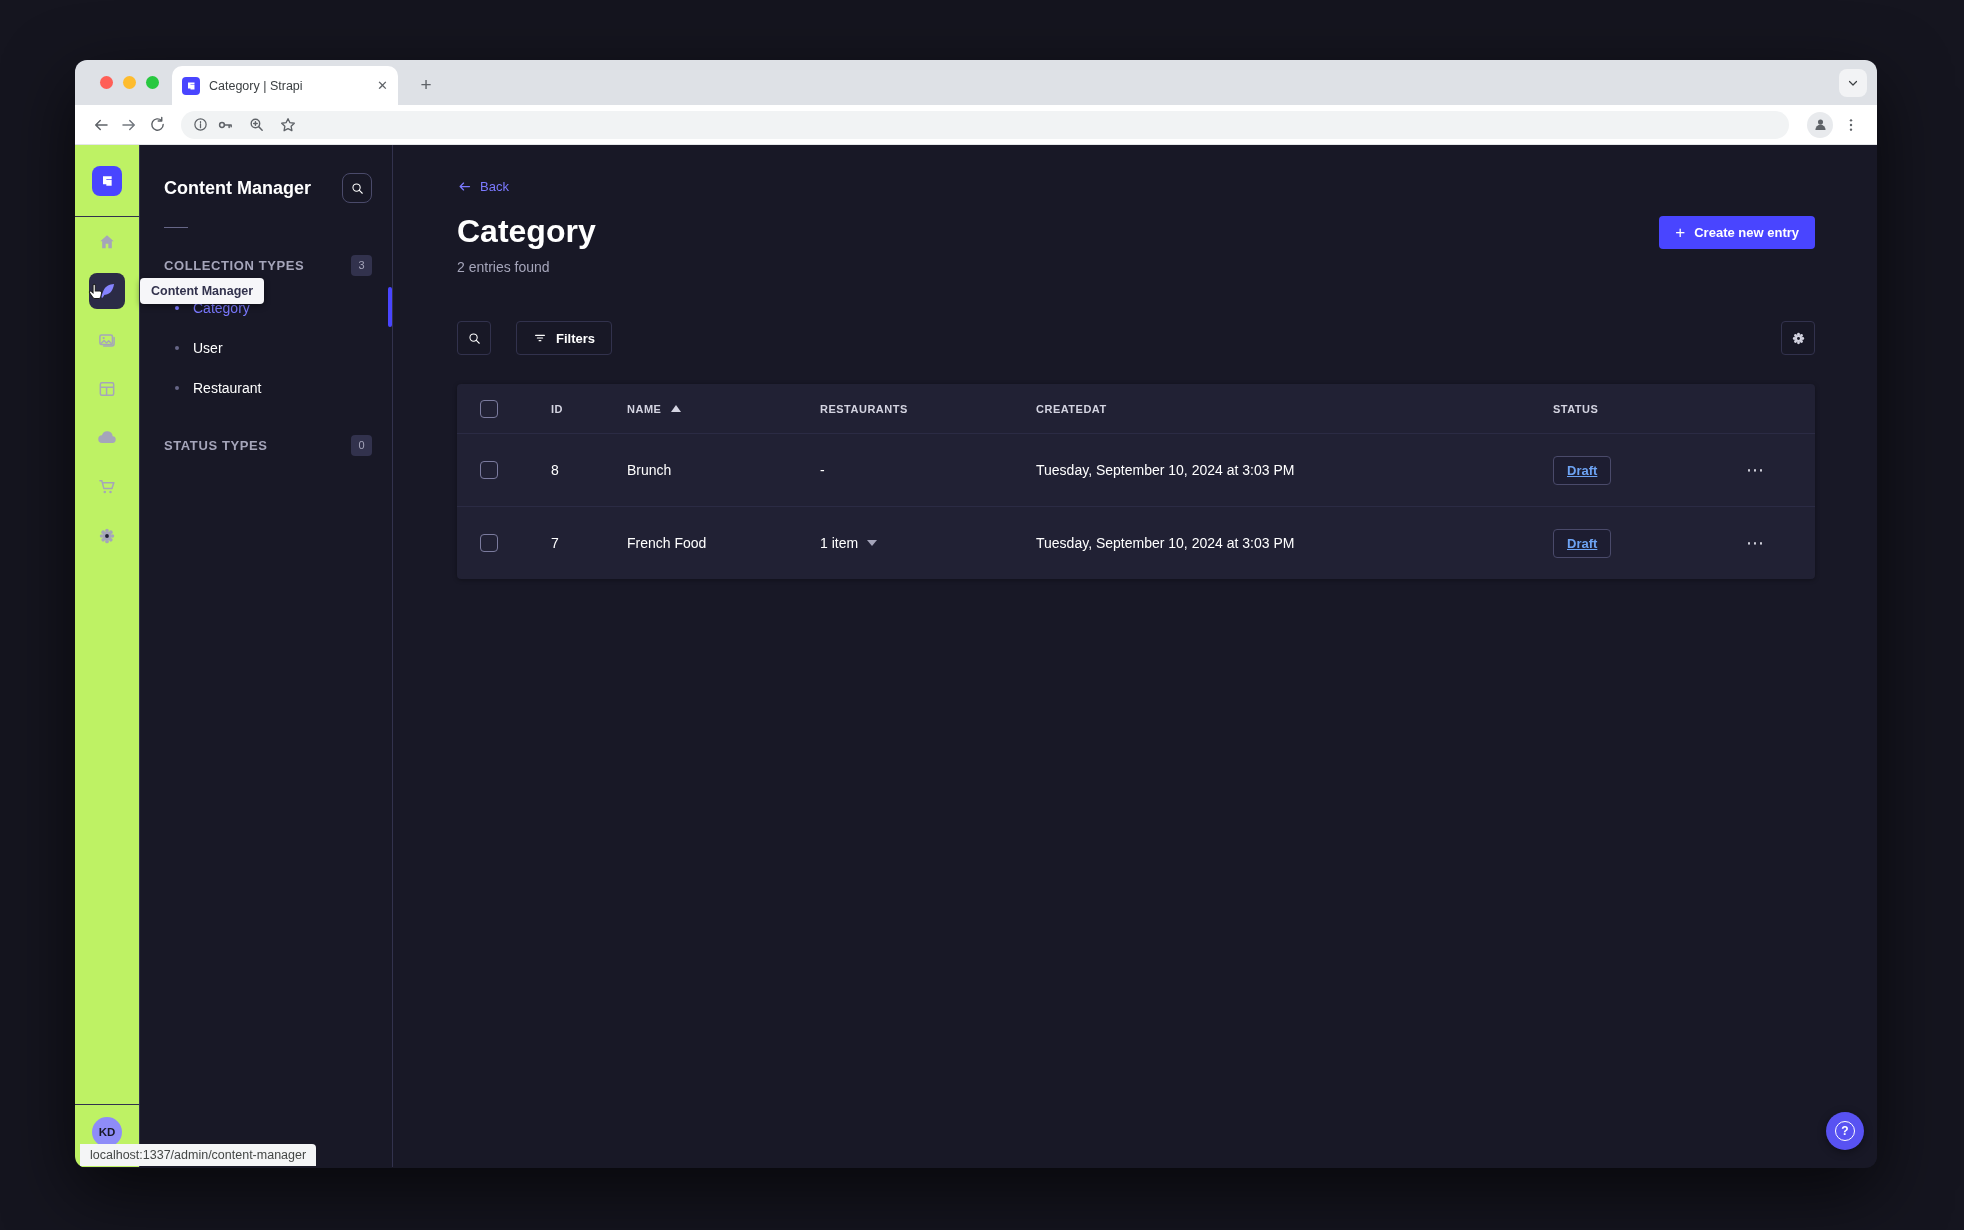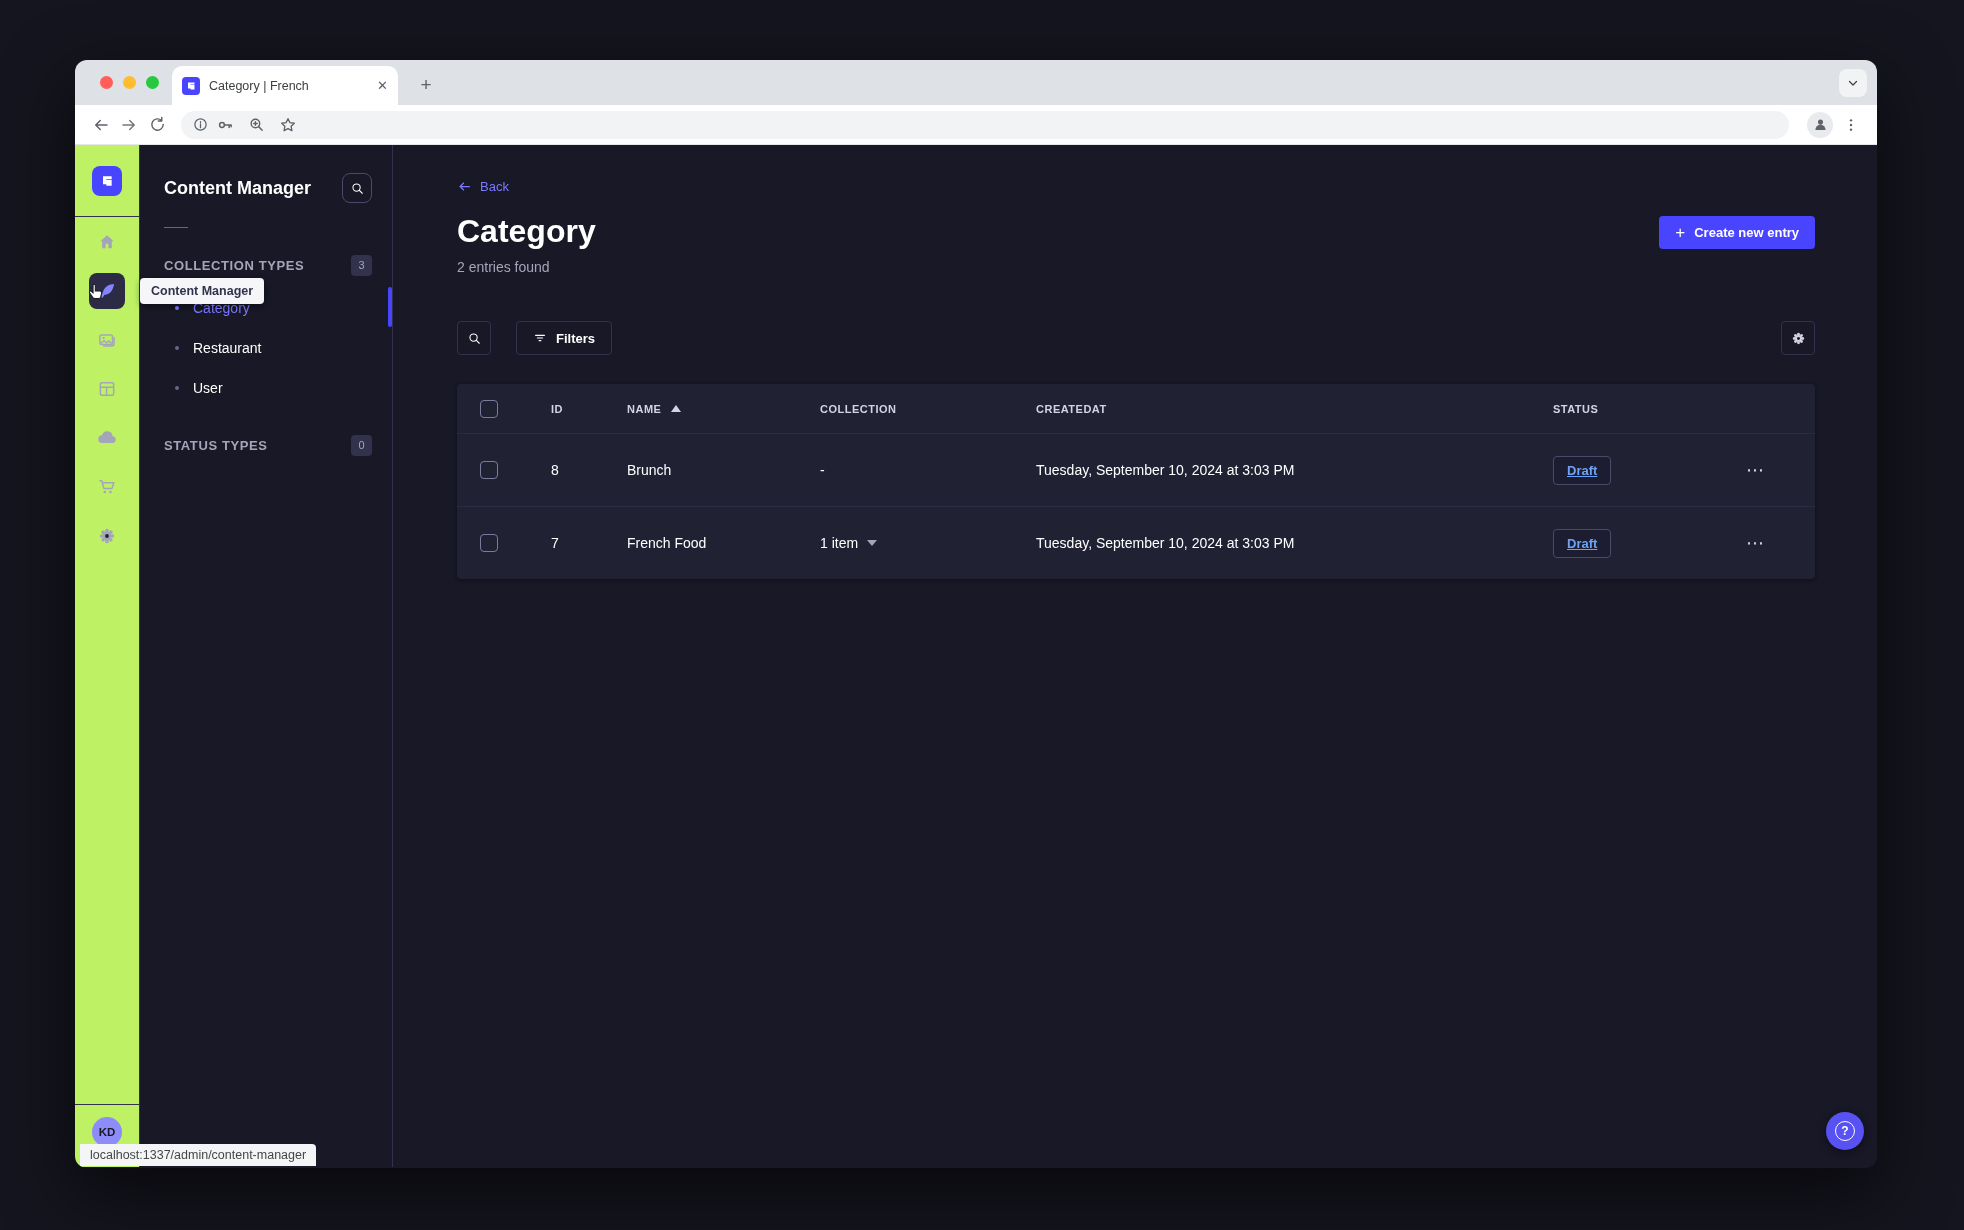--- a/index.html
+++ b/index.html
@@ -145,21 +145,21 @@
       <span class="t-close"></span>
       <span class="t-min"></span>
       <span class="t-max"></span>
     </div>
     <div class="tab">
       <span class="favicon">
         <svg width="12" height="12" viewBox="0 0 24 24">
             <path d="M6 5h13v4h-8v8H6z M11 10h8v9h-8z" fill="#ffffff"></path>
           </svg>
       </span>
-      <span class="tab-title">Category | French</span>
+      <span class="tab-title">Category | Strapi</span>
       <span class="tab-x">✕</span>
     </div>
     <div class="newtab">+</div>
     <div class="strip-chevron">
       <svg width="12" height="12" viewBox="0 0 24 24">
           <path d="M5 9l7 7 7-7" stroke="#3c4043" stroke-width="2.4" fill="none" stroke-linecap="round" stroke-linejoin="round"></path>
         </svg>
     </div>
   </div>
 
@@ -307,25 +307,25 @@
         <span class="section-label">COLLECTION TYPES</span>
         <span class="count-badge">3</span>
       </div>
       <div class="nav-items">
         <div class="nav-item active">
           <span class="dot"></span>
           <span>Category</span>
         </div>
         <div class="nav-item">
           <span class="dot"></span>
-          <span>Restaurant</span>
+          <span>User</span>
         </div>
         <div class="nav-item">
           <span class="dot"></span>
-          <span>User</span>
+          <span>Restaurant</span>
         </div>
       </div>
 
       <div class="section-row" style="margin-top:26px;">
         <span class="section-label">STATUS TYPES</span>
         <span class="count-badge">0</span>
       </div>
 
       <span class="active-indicator"></span>
     </div>
@@ -380,21 +380,21 @@
         </span>
       </div>
 
       <div class="table">
         <div class="tr head">
           <span class="cell check">
               <span class="checkbox"></span>
             </span>
           <span class="cell"><span>ID</span></span>
           <span class="cell"><span>NAME</span><span class="sort-asc"></span></span>
-          <span class="cell"><span>COLLECTION</span></span>
+          <span class="cell"><span>RESTAURANTS</span></span>
           <span class="cell"><span>CREATEDAT</span></span>
           <span class="cell"><span>STATUS</span></span>
           <span class="cell"></span>
         </div>
 
         <div class="tr row">
           <span class="cell check">
               <span class="checkbox"></span>
             </span>
           <span class="cell">8</span>

